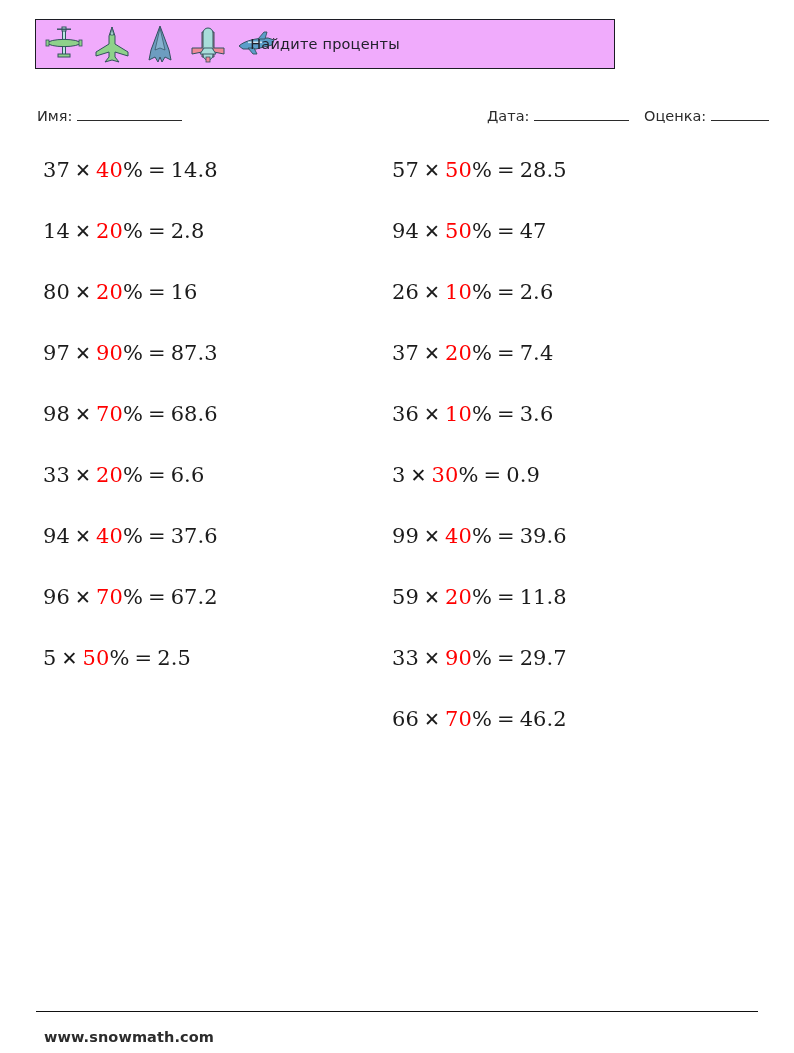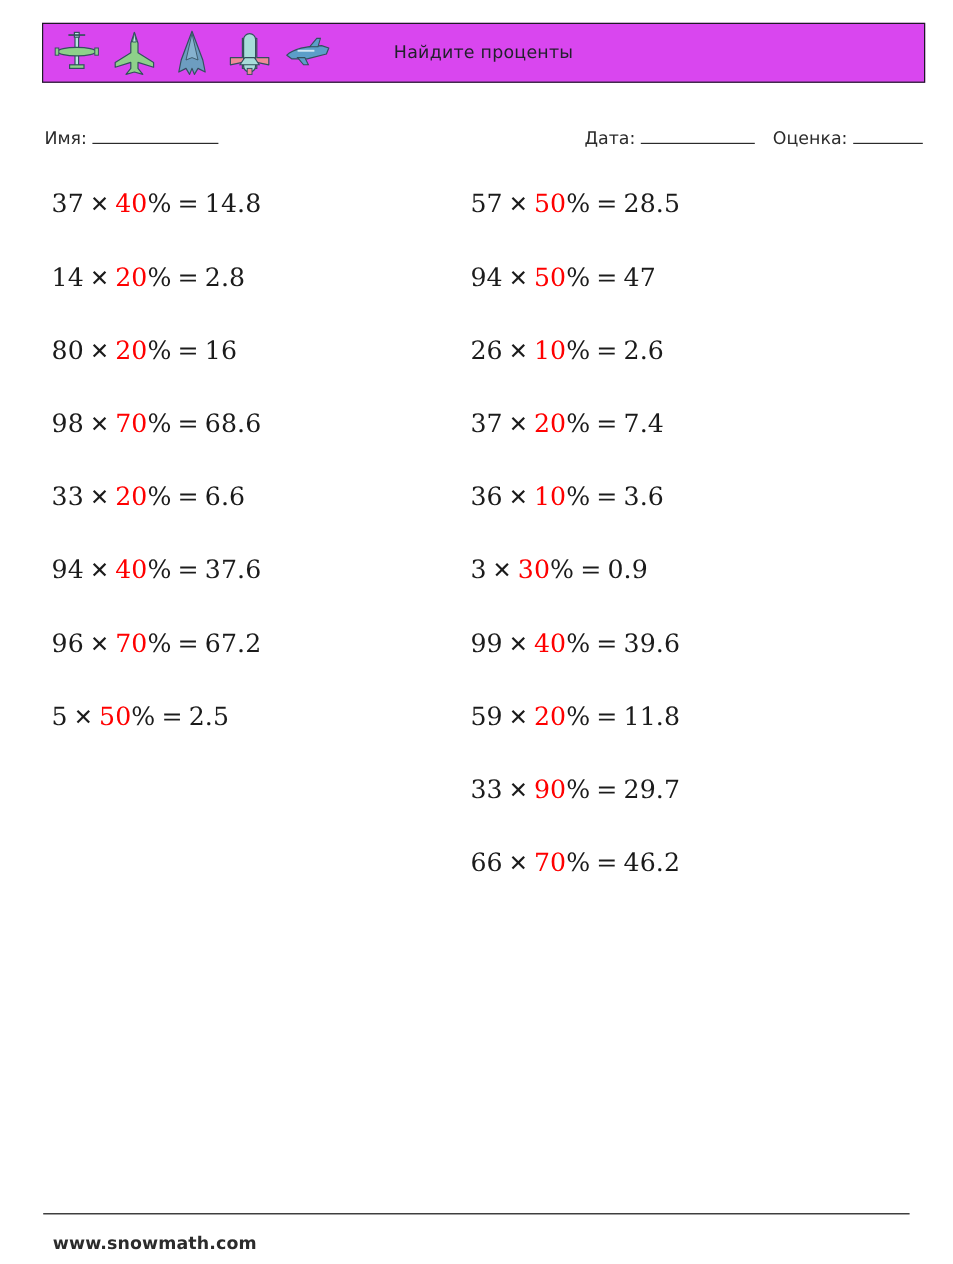--- a/index.html
+++ b/index.html
@@ -14,25 +14,25 @@
     font-family: "DejaVu Sans", sans-serif;
     color: #1a1a1a;
     overflow: hidden;
   }
 
   
   .header-box {
     position: absolute;
     left: 35px;
     top: 19px;
-    width: 736px;
+    width: 580px;
     height: 50px;
     border: 1.5px solid #1c1c24;
     box-sizing: border-box;
-    background: #d946ef;
+    background: #f0abfc;
     padding-left: 48px;
   }
   .icon-strip {
     position: absolute;
     left: 6px;
     top: 2px;
     height: 46px;
     display: flex;
     align-items: center;
     gap: 4px;
@@ -202,20 +202,21 @@
     <span class="field-label">Оценка:</span>
     <span class="rule rule-grade"></span>
   </div>
 </div>
 
 <div class="problems">
   <div class="prob-col col-left" id="col-left">
       <div class="problem"><span class="num">37</span><span class="op">✕</span><span class="pct">40</span><span class="pct-sign">%</span><span class="eq">=</span><span class="ans">14.8</span></div>
       <div class="problem"><span class="num">14</span><span class="op">✕</span><span class="pct">20</span><span class="pct-sign">%</span><span class="eq">=</span><span class="ans">2.8</span></div>
       <div class="problem"><span class="num">80</span><span class="op">✕</span><span class="pct">20</span><span class="pct-sign">%</span><span class="eq">=</span><span class="ans">16</span></div>
+      <div class="problem"><span class="num">97</span><span class="op">✕</span><span class="pct">90</span><span class="pct-sign">%</span><span class="eq">=</span><span class="ans">87.3</span></div>
       <div class="problem"><span class="num">98</span><span class="op">✕</span><span class="pct">70</span><span class="pct-sign">%</span><span class="eq">=</span><span class="ans">68.6</span></div>
       <div class="problem"><span class="num">33</span><span class="op">✕</span><span class="pct">20</span><span class="pct-sign">%</span><span class="eq">=</span><span class="ans">6.6</span></div>
       <div class="problem"><span class="num">94</span><span class="op">✕</span><span class="pct">40</span><span class="pct-sign">%</span><span class="eq">=</span><span class="ans">37.6</span></div>
       <div class="problem"><span class="num">96</span><span class="op">✕</span><span class="pct">70</span><span class="pct-sign">%</span><span class="eq">=</span><span class="ans">67.2</span></div>
       <div class="problem"><span class="num">5</span><span class="op">✕</span><span class="pct">50</span><span class="pct-sign">%</span><span class="eq">=</span><span class="ans">2.5</span></div>
     </div>
   <div class="prob-col col-right" id="col-right">
       <div class="problem"><span class="num">57</span><span class="op">✕</span><span class="pct">50</span><span class="pct-sign">%</span><span class="eq">=</span><span class="ans">28.5</span></div>
       <div class="problem"><span class="num">94</span><span class="op">✕</span><span class="pct">50</span><span class="pct-sign">%</span><span class="eq">=</span><span class="ans">47</span></div>
       <div class="problem"><span class="num">26</span><span class="op">✕</span><span class="pct">10</span><span class="pct-sign">%</span><span class="eq">=</span><span class="ans">2.6</span></div>

